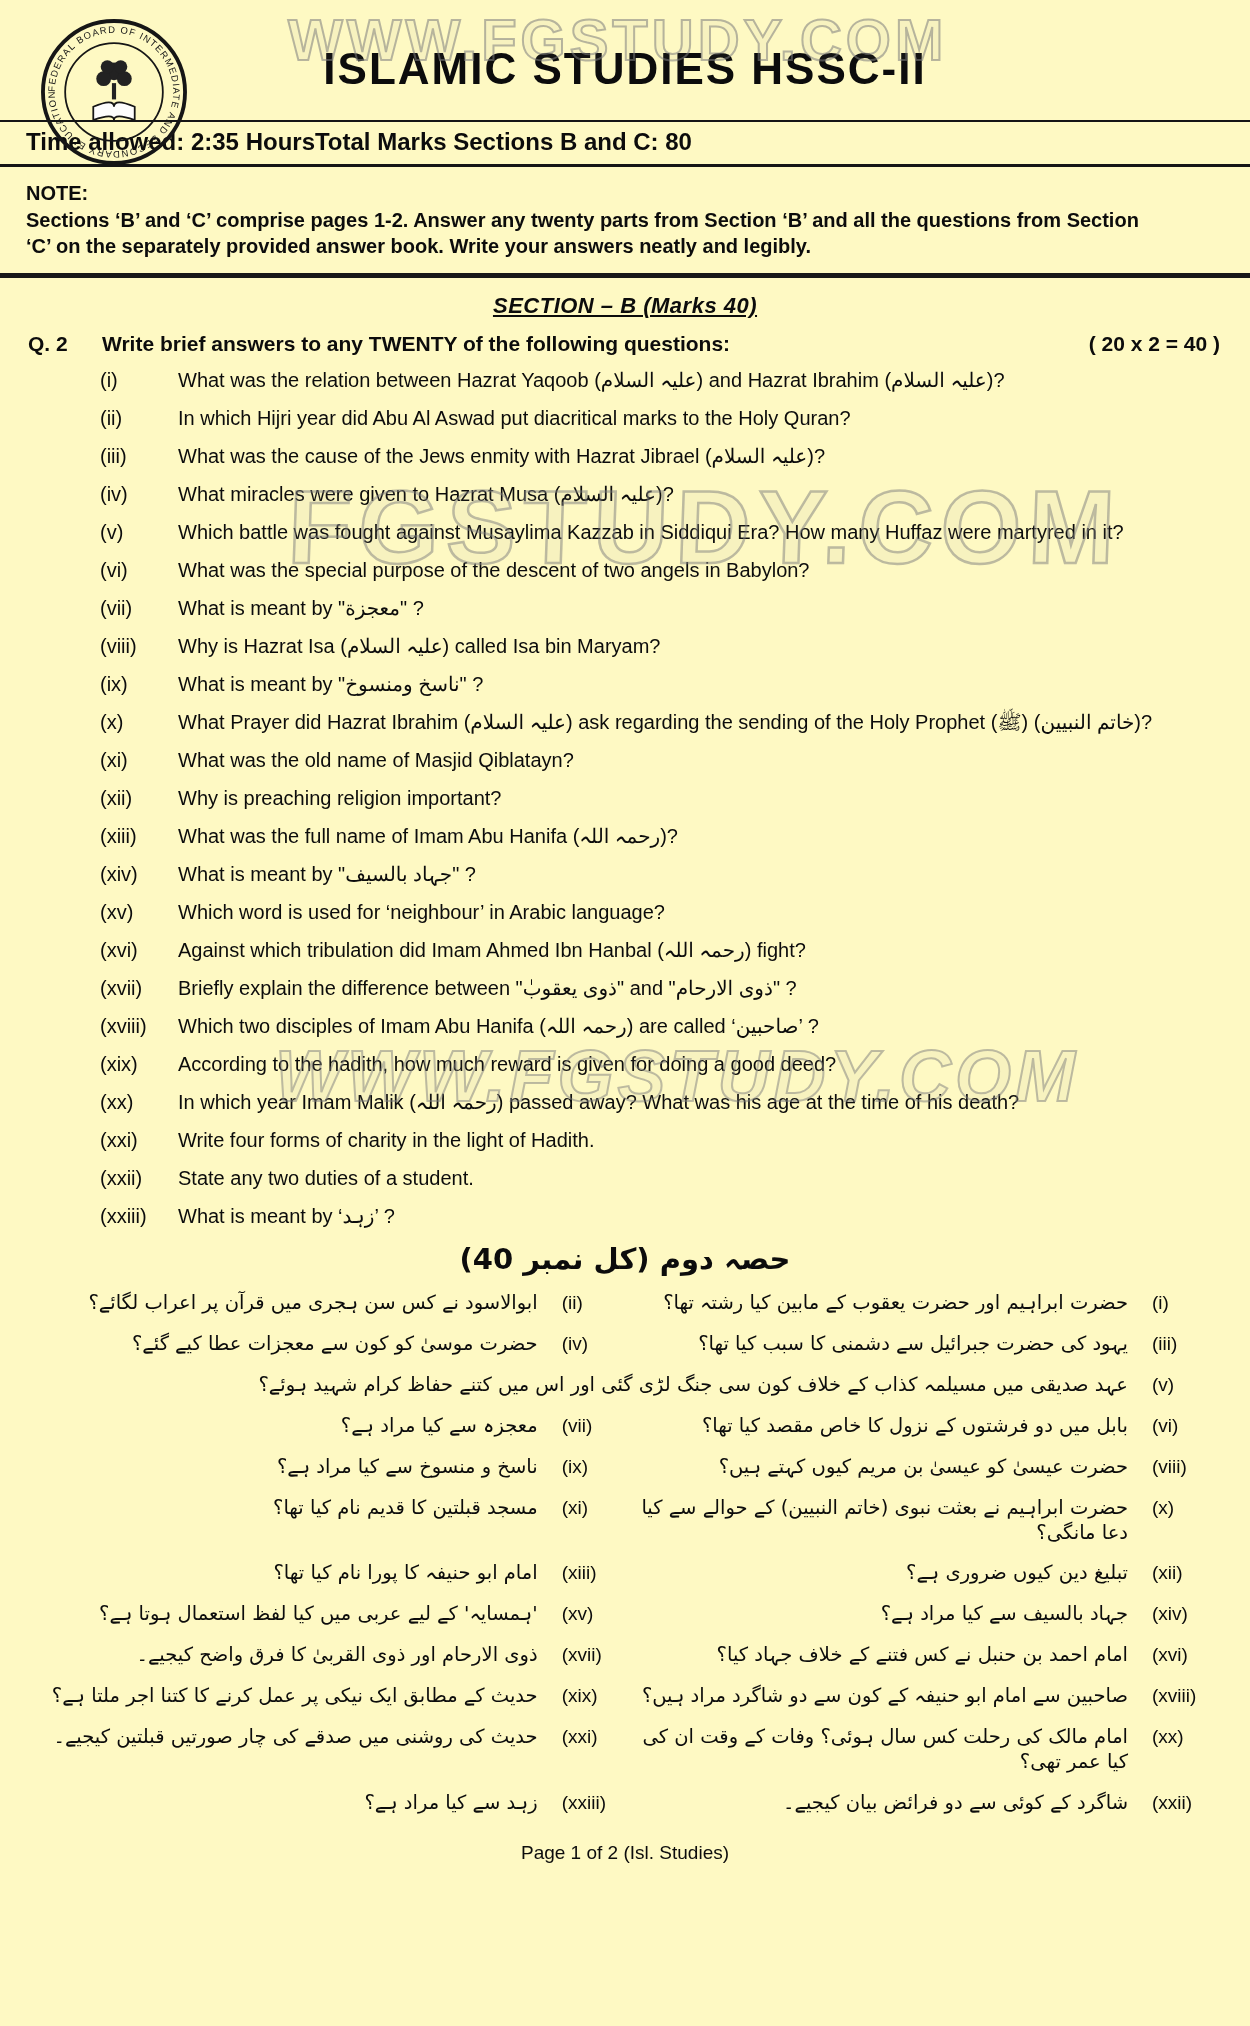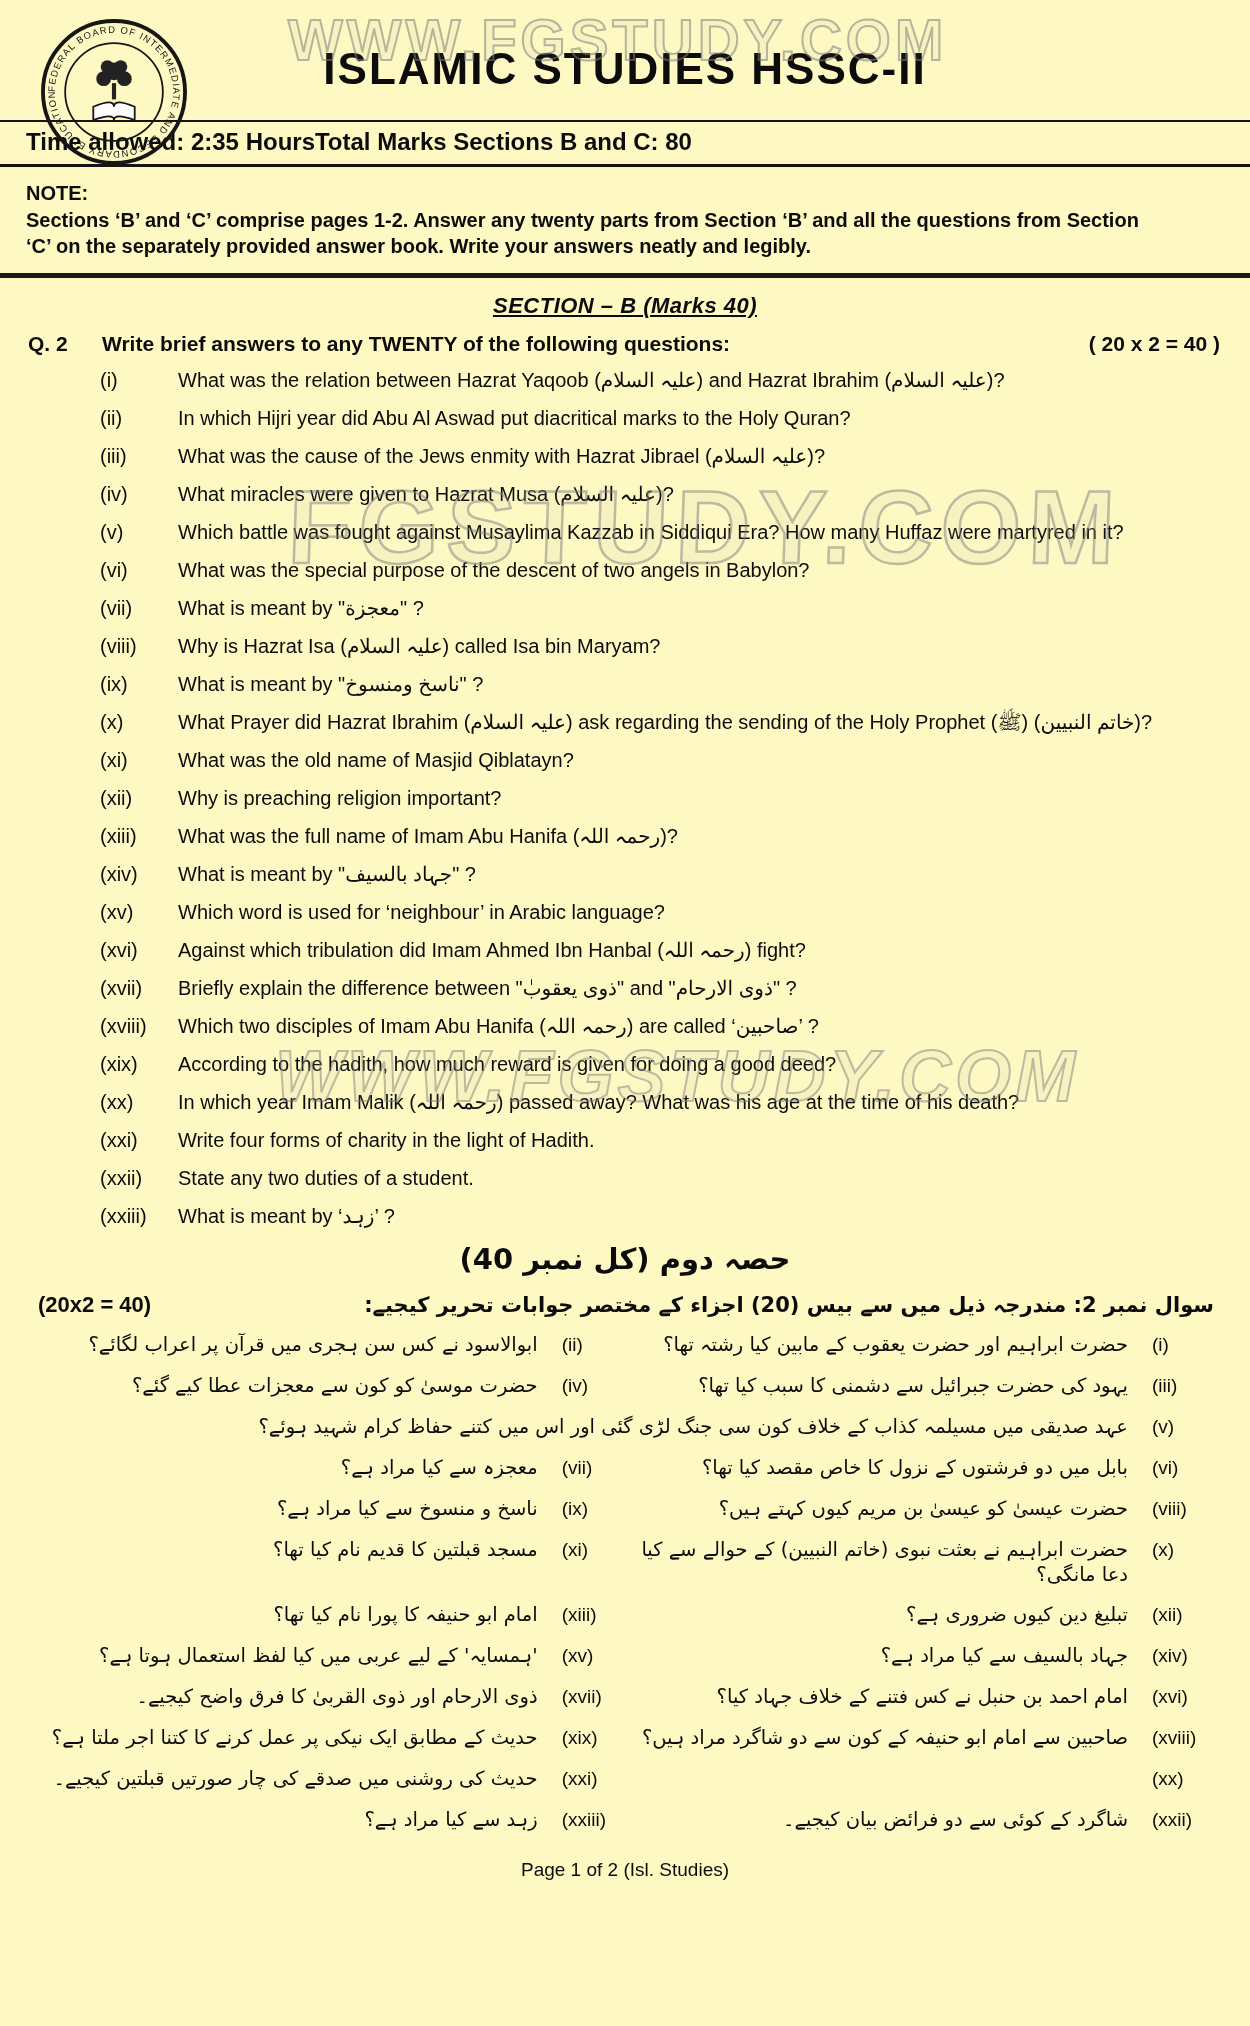--- a/index.html
+++ b/index.html
@@ -230,24 +230,20 @@
         <span class="q-text">State any two duties of a student.</span>
       </div>
       <div class="q-row">
         <span class="q-num">(xxiii)</span>
         <span class="q-text">What is meant by ‘زہد’ ?</span>
       </div>
     </div>
 
   <div class="u-heading">حصہ دوم (کل نمبر 40)</div>
 
-  <div class="u-meta">
-    <span class="u-marks">(20x2 = 40)</span>
-    <span class="u-instruction">سوال نمبر 2: مندرجہ ذیل میں سے بیس (20) اجزاء کے مختصر جوابات تحریر کیجیے:</span>
-  </div>
 
   <div class="u-grid">
       <div class="u-cell">
         <span class="u-num">(i)</span>
         <span class="u-text">حضرت ابراہیم اور حضرت یعقوب کے مابین کیا رشتہ تھا؟</span>
       </div>
       <div class="u-cell">
         <span class="u-num">(ii)</span>
         <span class="u-text">ابوالاسود نے کس سن ہجری میں قرآن پر اعراب لگائے؟</span>
       </div>
@@ -314,20 +310,21 @@
       <div class="u-cell">
         <span class="u-num">(xviii)</span>
         <span class="u-text">صاحبین سے امام ابو حنیفہ کے کون سے دو شاگرد مراد ہیں؟</span>
       </div>
       <div class="u-cell">
         <span class="u-num">(xix)</span>
         <span class="u-text">حدیث کے مطابق ایک نیکی پر عمل کرنے کا کتنا اجر ملتا ہے؟</span>
       </div>
       <div class="u-cell">
         <span class="u-num">(xx)</span>
+        <span class="u-text">امام مالک کی رحلت کس سال ہوئی؟ وفات کے وقت ان کی کیا عمر تھی؟</span>
       </div>
       <div class="u-cell">
         <span class="u-num">(xxi)</span>
         <span class="u-text">حدیث کی روشنی میں صدقے کی چار صورتیں قبلتین کیجیے۔</span>
       </div>
       <div class="u-cell">
         <span class="u-num">(xxii)</span>
         <span class="u-text">شاگرد کے کوئی سے دو فرائض بیان کیجیے۔</span>
       </div>
       <div class="u-cell">

